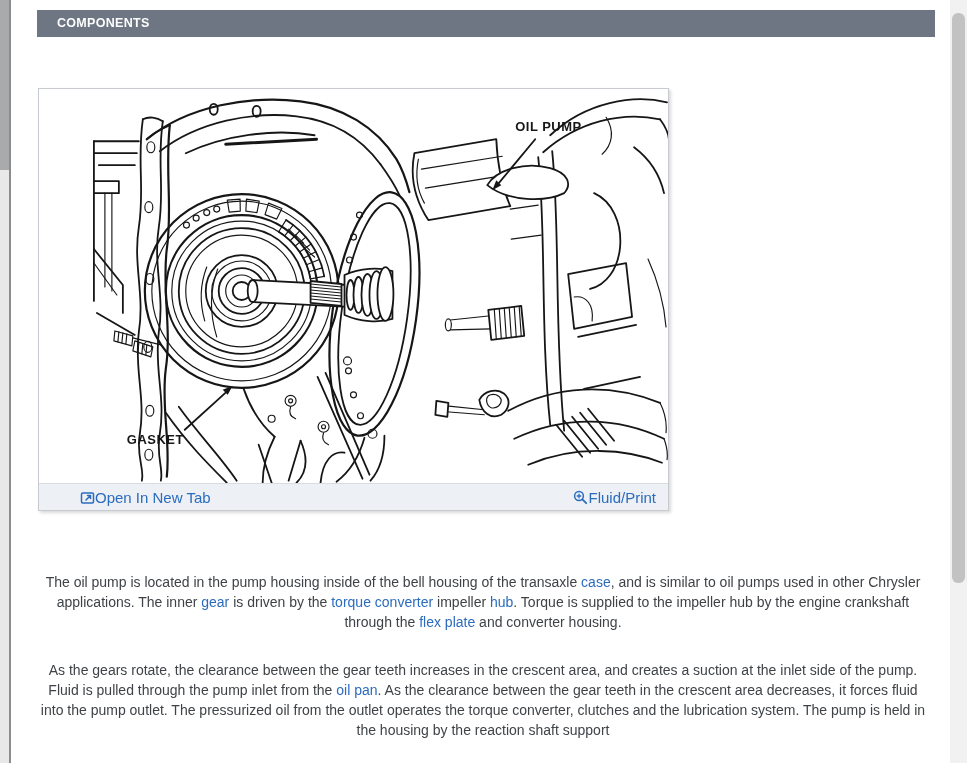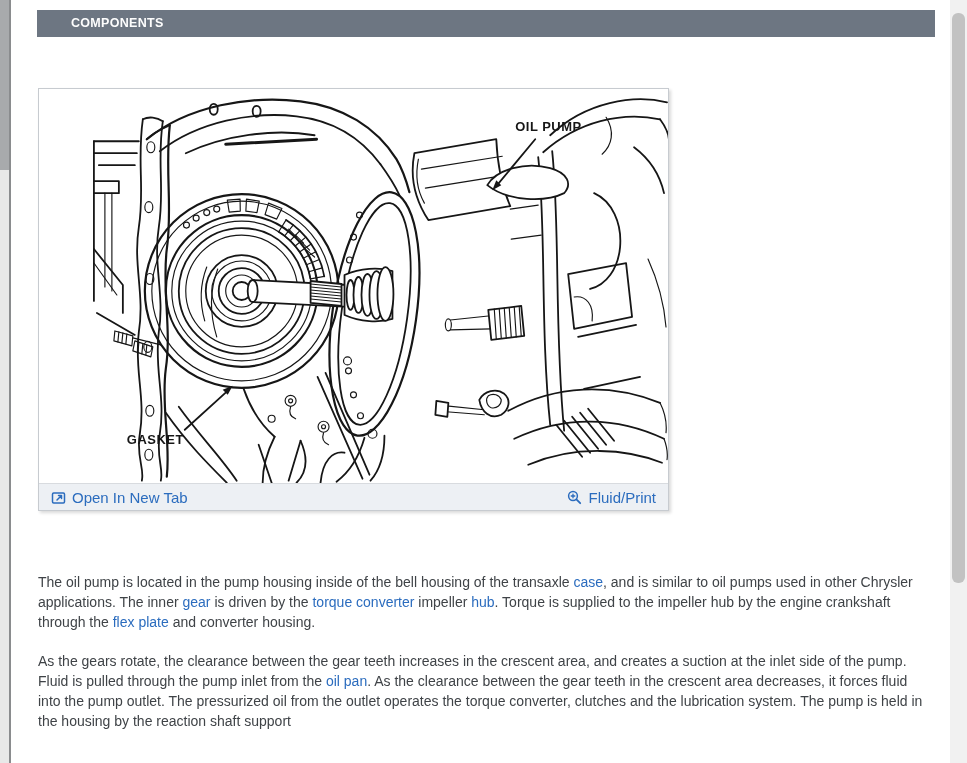--- a/index.html
+++ b/index.html
@@ -13,35 +13,35 @@
   .left-scrollbar{position:absolute;left:0;top:0;width:11px;height:763px;
     background:#e8e8e8;border-right:2px solid #8a8c8e;box-sizing:border-box;}
   .left-scrollbar .thumb{position:absolute;left:0;top:0;width:9px;height:170px;background:#a8aaac;}
   
   .right-scrollbar{position:absolute;right:0;top:0;width:17px;height:763px;background:#f1f1f1;}
   .right-scrollbar .thumb{position:absolute;right:2px;top:13px;width:13px;height:570px;background:#c2c2c2;border-radius:6px;}
   
   .header-bar{position:absolute;left:37px;top:10px;width:898px;height:27px;
     background:var(--header-bg,#6d7682);color:#fdfdfd;
     font-size:12.5px;font-weight:bold;letter-spacing:.3px;
-    line-height:27px;padding-left:34px;box-sizing:border-box;}
+    line-height:27px;padding-left:20px;box-sizing:border-box;}
   
   .figure-card{position:absolute;left:38px;top:88px;width:629px;
     border:1px solid #c7cbd0;background:#fff;
     box-shadow:2px 2px 3px rgba(0,0,0,.15);}
   .figure-image{width:629px;height:394px;background:#fff;overflow:hidden;text-align:right;}
   .figure-footer{height:26px;border-top:1px solid #d8dbdf;background:var(--footer-bg,#edf0f4);
     display:flex;justify-content:space-between;align-items:center;padding:0 12px;}
-  .fig-link{display:flex;align-items:center;gap:6px;color:var(--link-blue,#2b6cbe);
-    font-size:15px;text-decoration:none;cursor:pointer;}
+  .fig-link{display:flex;align-items:center;color:var(--link-blue,#2b6cbe);
+    font-size:15px;text-decoration:none;cursor:pointer;margin-left:29px;}
   .fig-link svg{display:block;}
   
-  .article{position:absolute;left:38px;top:572px;width:890px;}
+  .article{position:absolute;left:38px;top:572px;width:890px;text-align:center;}
   .para{margin:0;font-size:14px;line-height:20px;color:var(--body-text,#3f4347);}
-  .para + .para{margin-top:19px;}
+  .para + .para{margin-top:28px;}
   .inline-link{color:var(--link-blue,#2b6cbe);text-decoration:none;cursor:pointer;}
   
   .ln{stroke:var(--diagram-ink,#161616);fill:none;stroke-width:1.8;stroke-linecap:round;stroke-linejoin:round;}
   .thin{stroke-width:1.15;}
   .thick{stroke-width:2.2;}
   .xthick{stroke-width:3;}
   .fw{fill:#ffffff;stroke:var(--diagram-ink,#161616);stroke-width:1.8;stroke-linejoin:round;stroke-linecap:round;}
   .fk{fill:var(--diagram-ink,#161616);stroke:none;}
   .dlabel{fill:var(--diagram-ink,#161616);font-family:"Liberation Sans",sans-serif;
     font-size:13px;font-weight:bold;letter-spacing:.5px;}

